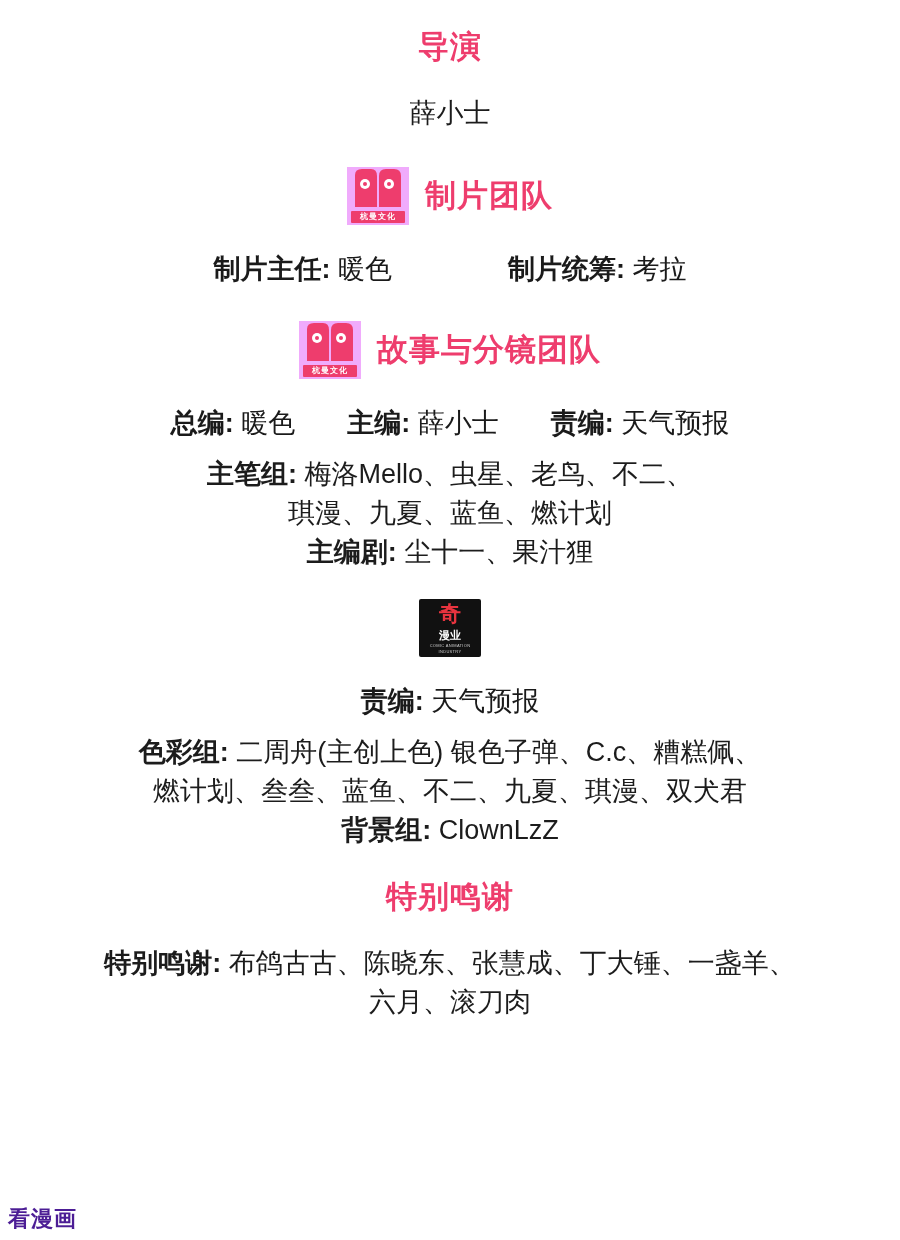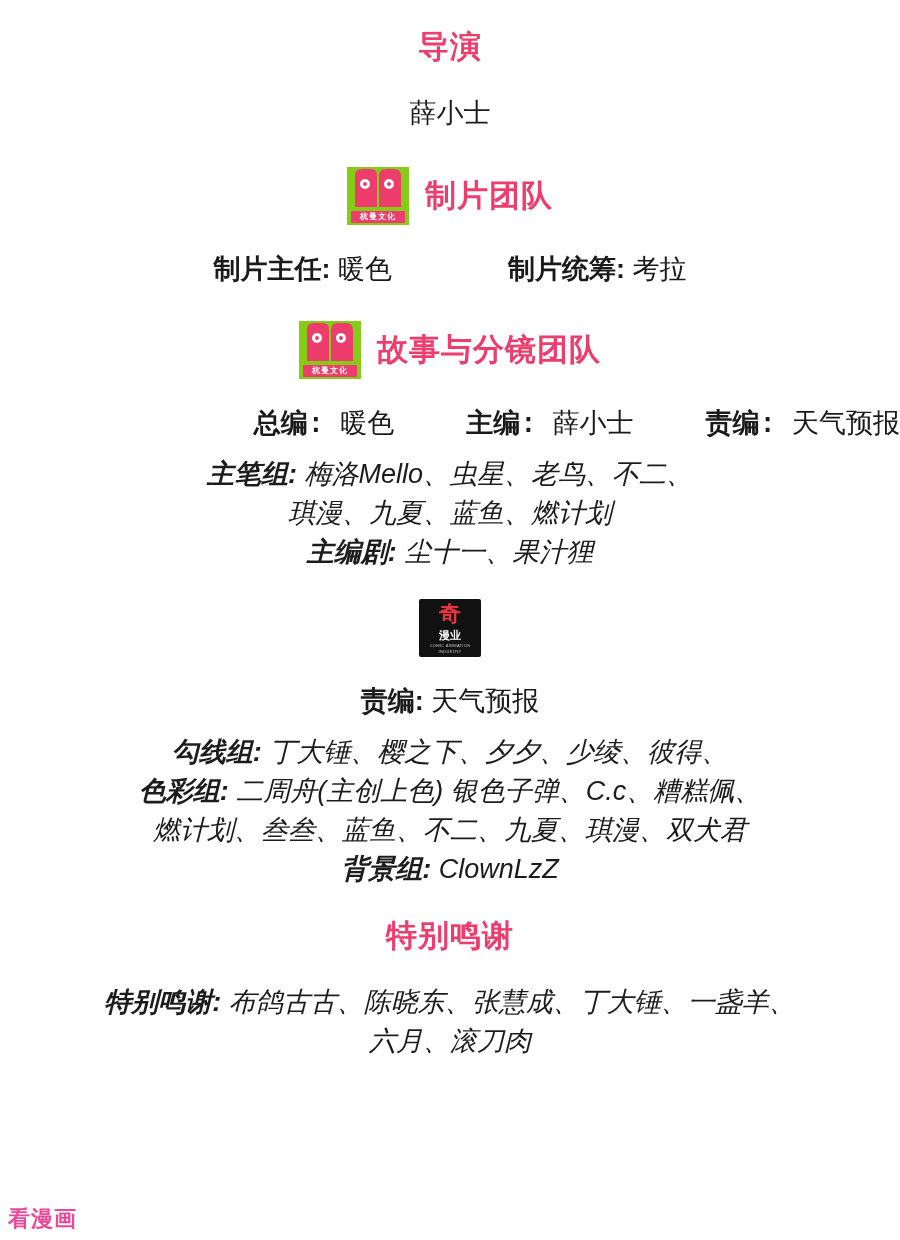--- a/index.html
+++ b/index.html
@@ -37,21 +37,21 @@
   }
   .logo {
     width: 62px;
     height: 58px;
     display: inline-block;
     position: relative;
     flex: 0 0 auto;
   }
   
   .logo-hangman {
-    background: #84cc16;
+    background: #f0abfc;
   }
   .logo-hangman .mark {
     position: absolute;
     left: 4px;
     top: 0;
     width: 54px;
     height: 42px;
   }
   .logo-hangman .bar {
     position: absolute;
@@ -123,38 +123,37 @@
     font-weight: bold;
   }
   .row-two {
     display: flex;
     justify-content: center;
     gap: 116px;
     font-size: 27px;
   }
   .row-three {
     display: flex;
-    justify-content: flex-end;
-    gap: 72px;
+    justify-content: center;
+    gap: 52px;
     font-size: 27px;
-    font-family: Liberation Mono, monospace;
   }
   .spacer-s { height: 14px; }
   .spacer-m { height: 26px; }
   .spacer-l { height: 34px; }
   .watermark {
     position: absolute;
     left: 8px;
     bottom: 6px;
     font-size: 22px;
-    color: #ec4899;
+    color: #4c1d95;
     font-weight: bold;
     letter-spacing: 1px;
   }
-  .block { padding: 0 2px; font-style: italic; }
+  .block { padding: 0 2px; }
 </style>
 </head>
 <body>
 
 <div class="page">
 
   <div class="spacer-m"></div>
   <div class="section-title">导演</div>
   <div class="spacer-m"></div>
   <div class="line">薛小士</div>
@@ -243,24 +242,20 @@
   </div>
   <div class="spacer-m"></div>
   <div class="row-two">
     <span>
       <span class="label">责编:</span>
       <span>天气预报</span>
     </span>
   </div>
   <div class="spacer-s"></div>
   <div class="line block">
-    <span class="label">勾线组:</span>
-    <span>丁大锤、樱之下、夕夕、少绫、彼得、</span>
-  </div>
-  <div class="line block">
     <span class="label">色彩组:</span>
     <span>二周舟(主创上色) 银色子弹、C.c、糟糕佩、</span>
   </div>
   <div class="line block">
     <span>燃计划、叁叁、蓝鱼、不二、九夏、琪漫、双犬君</span>
   </div>
   <div class="line block">
     <span class="label">背景组:</span>
     <span>ClownLzZ</span>
   </div>

